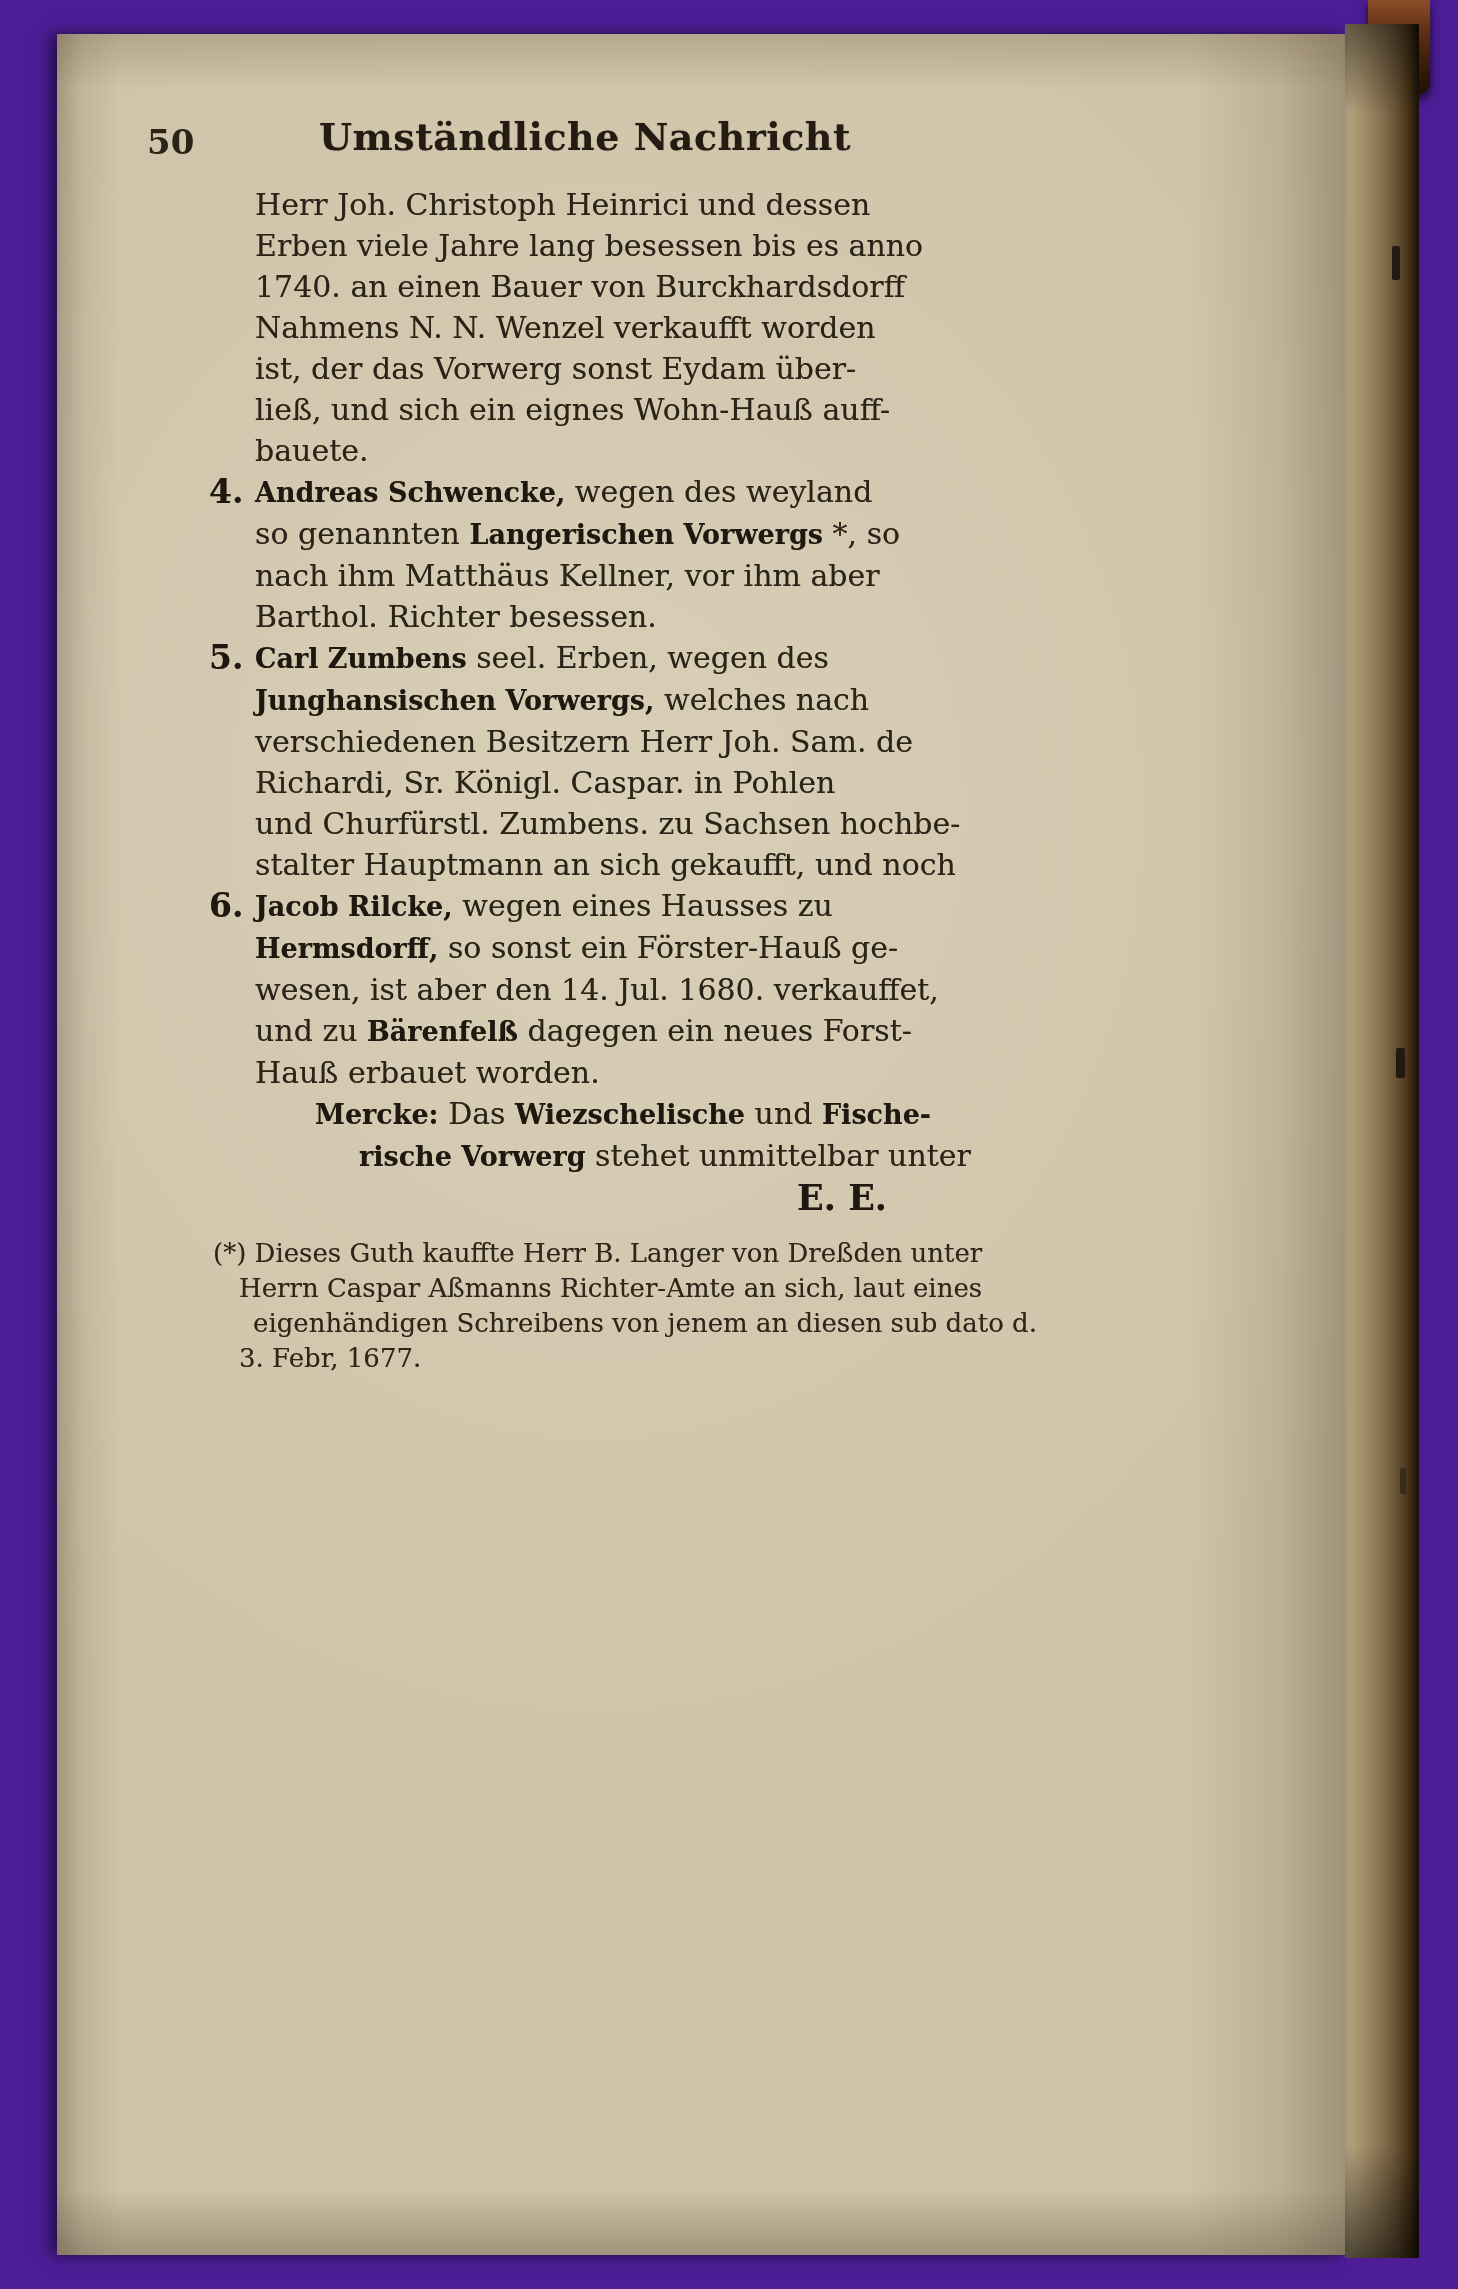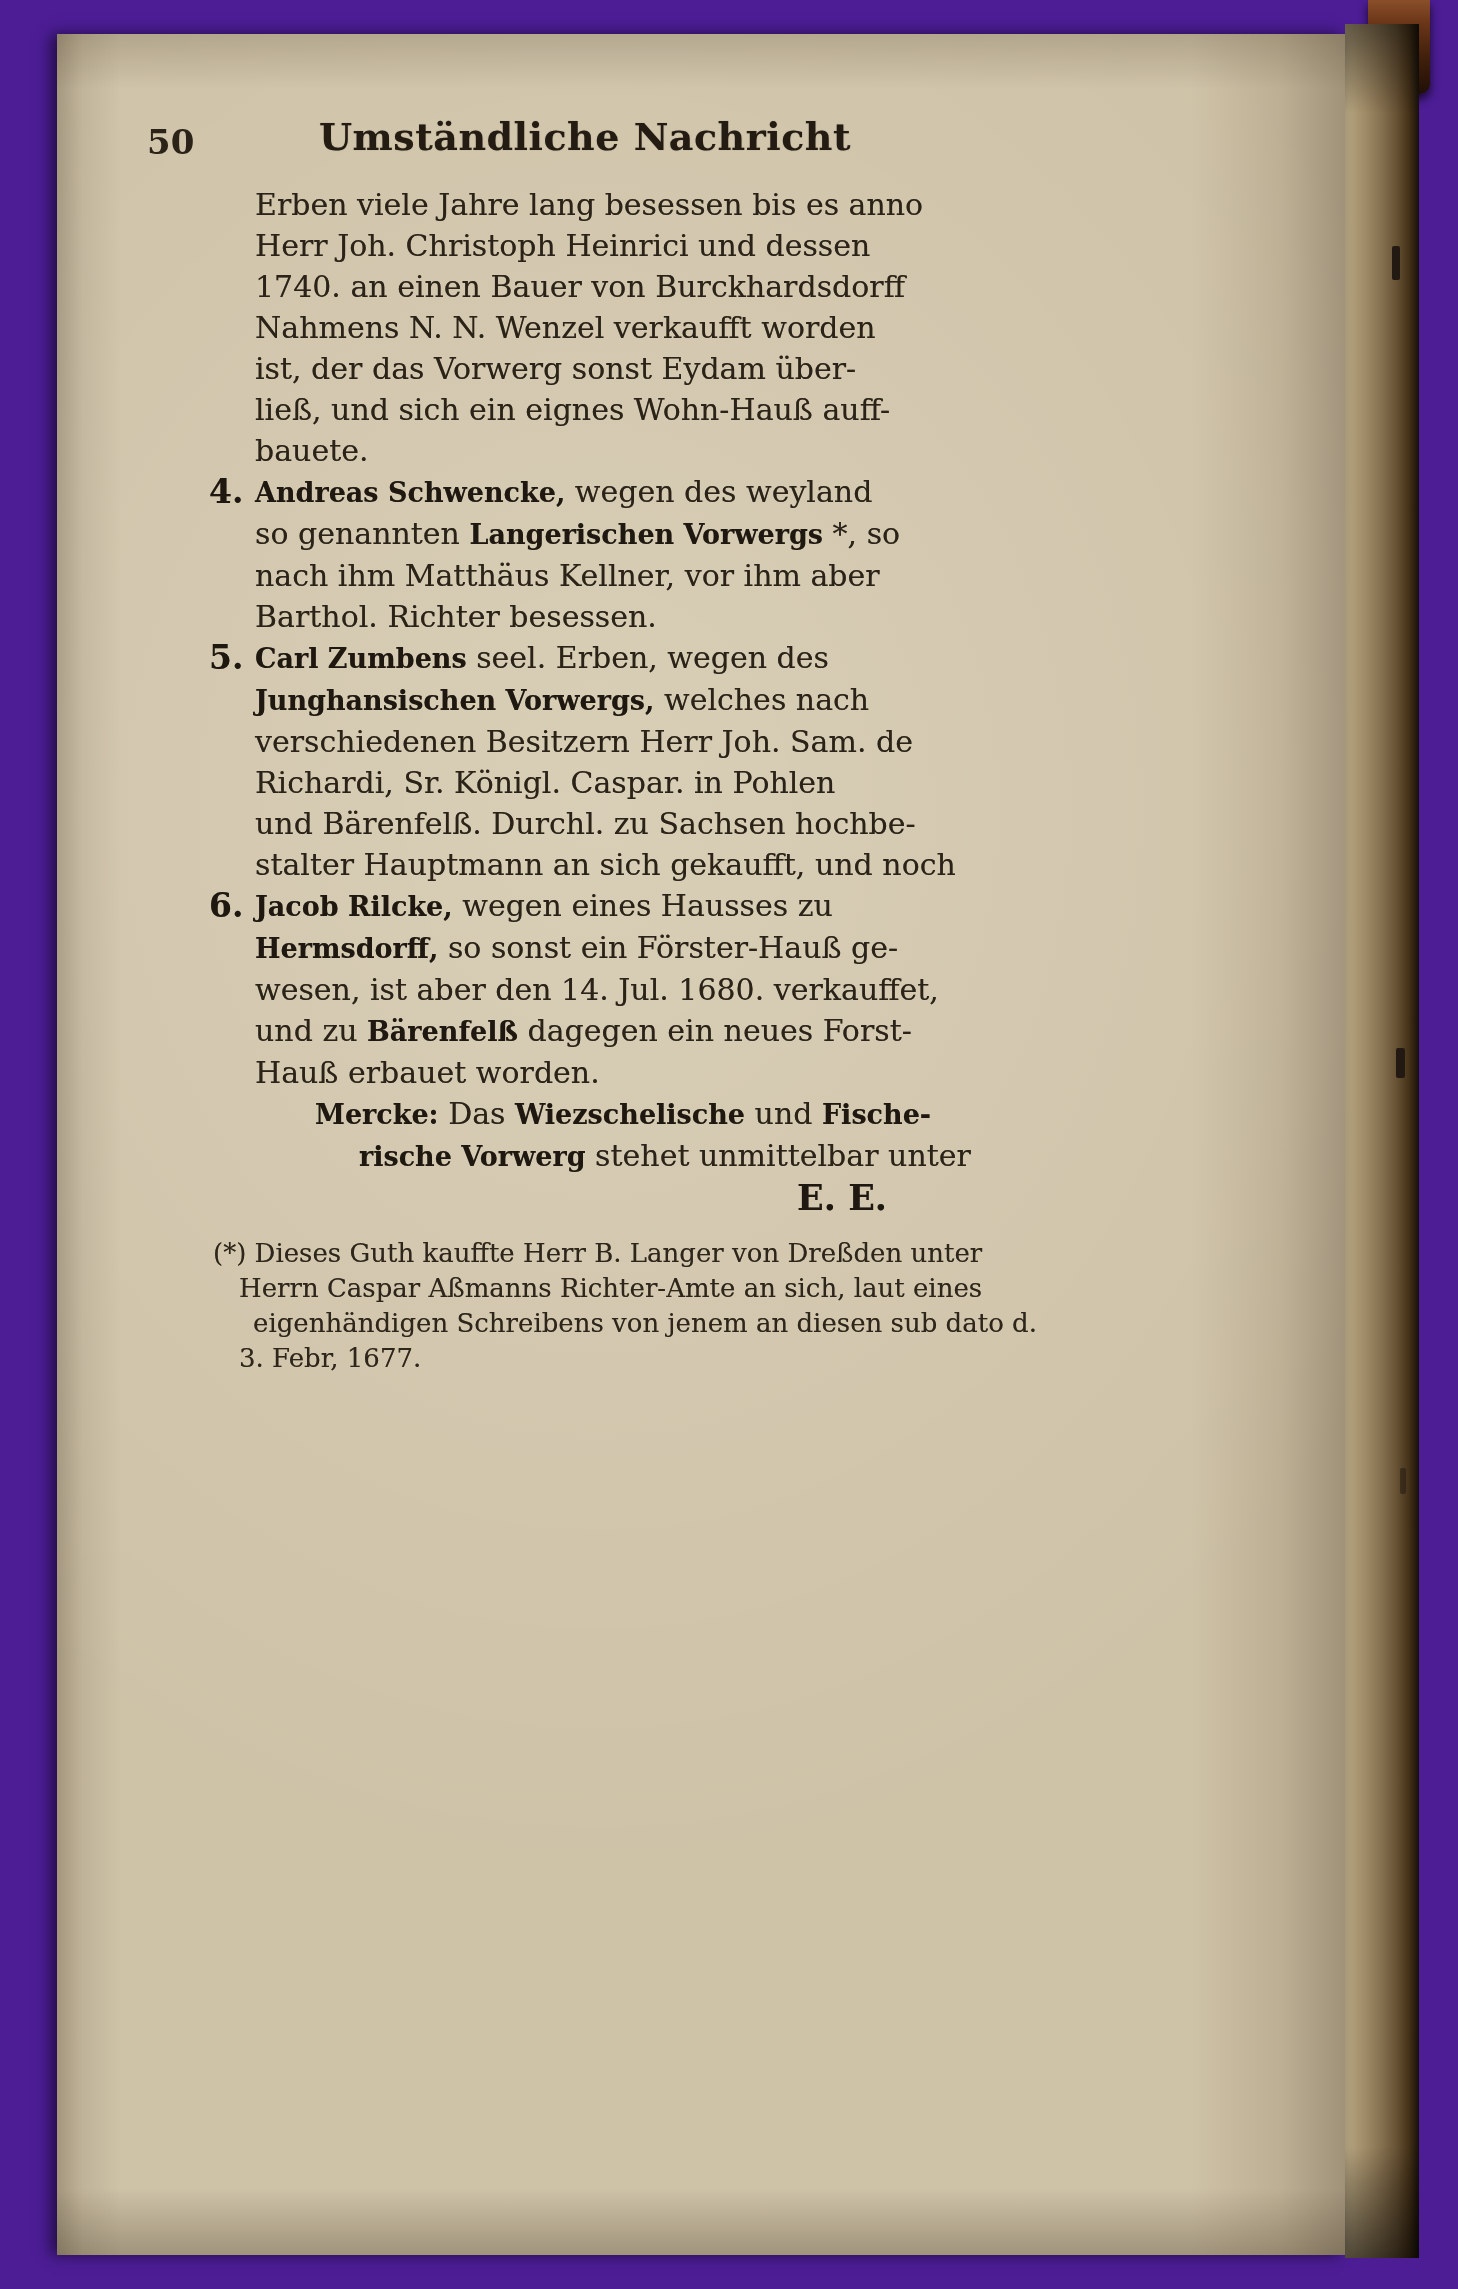--- a/index.html
+++ b/index.html
@@ -83,42 +83,42 @@
   <div class="fore-edge"></div>
   <div class="mark m1"></div>
   <div class="mark m2"></div>
   <div class="mark m3"></div>
 
   <div class="page">
     <div class="page-num">50</div>
     <div class="title">Umständliche Nachricht</div>
     <div class="text-col">
         <div class="block paragraph">
+          <div class="line"><span>Herr Joh. Christoph Heinrici und dessen</span></div>
           <div class="line"><span>Erben viele Jahre lang besessen bis es anno</span></div>
-          <div class="line"><span>Herr Joh. Christoph Heinrici und dessen</span></div>
           <div class="line"><span>1740. an einen Bauer von Burckhardsdorff</span></div>
           <div class="line"><span>Nahmens N. N. Wenzel verkaufft worden</span></div>
           <div class="line"><span>ist, der das Vorwerg sonst Eydam über-</span></div>
           <div class="line"><span>ließ, und sich ein eignes Wohn-Hauß auff-</span></div>
           <div class="line"><span>bauete.</span></div>
         </div>
         <div class="block item">
           <span class="num">4.</span>
           <div class="line"><span class="em">Andreas Schwencke,</span><span> wegen des weyland</span></div>
           <div class="line"><span>so genannten </span><span class="em">Langerischen Vorwergs</span><span> *, so</span></div>
           <div class="line"><span>nach ihm Matthäus Kellner, vor ihm aber</span></div>
           <div class="line"><span>Barthol. Richter besessen.</span></div>
         </div>
         <div class="block item">
           <span class="num">5.</span>
           <div class="line"><span class="em">Carl Zumbens</span><span> seel. Erben, wegen des</span></div>
           <div class="line"><span class="em">Junghansischen Vorwergs,</span><span> welches nach</span></div>
           <div class="line"><span>verschiedenen Besitzern Herr Joh. Sam. de</span></div>
           <div class="line"><span>Richardi, Sr. Königl. Caspar. in Pohlen</span></div>
-          <div class="line"><span>und Bärenfelß. Durchl. zu Sachsen hochbe-</span></div>
+          <div class="line"><span>und Churfürstl. Zumbens. zu Sachsen hochbe-</span></div>
           <div class="line"><span>stalter Hauptmann an sich gekaufft, und noch</span></div>
         </div>
         <div class="block item">
           <span class="num">6.</span>
           <div class="line"><span class="em">Jacob Rilcke,</span><span> wegen eines Hausses zu</span></div>
           <div class="line"><span class="em">Hermsdorff,</span><span> so sonst ein Förster-Hauß ge-</span></div>
           <div class="line"><span>wesen, ist aber den 14. Jul. 1680. verkauffet,</span></div>
           <div class="line"><span>und zu </span><span class="em">Bärenfelß</span><span> dagegen ein neues Forst-</span></div>
           <div class="line"><span>Hauß erbauet worden.</span></div>
         </div>

